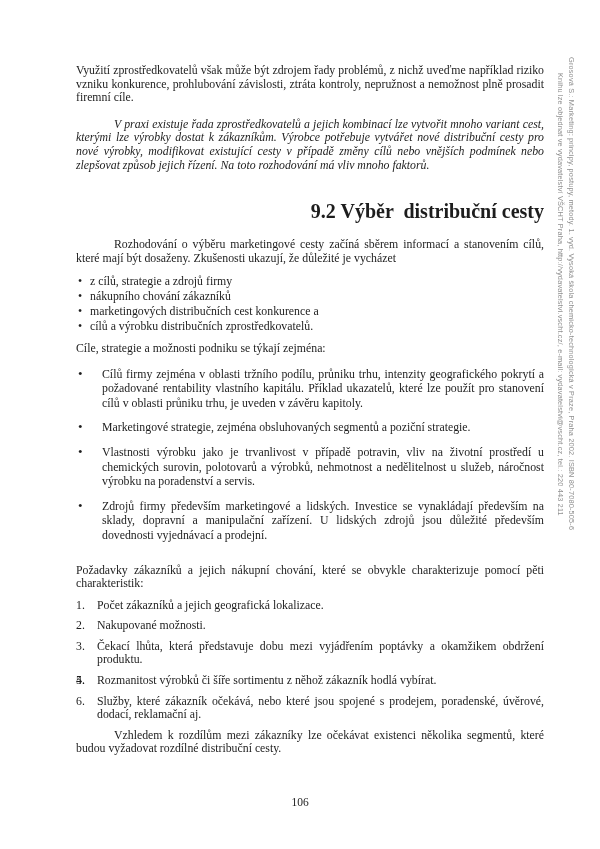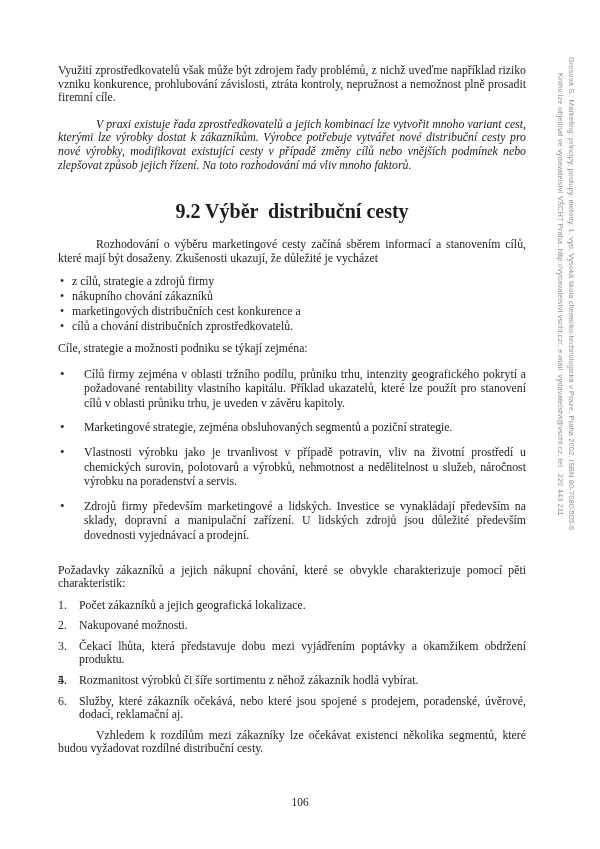--- a/index.html
+++ b/index.html
@@ -6,34 +6,34 @@
     margin: 0; padding: 0;
     width: 600px; height: 849px;
     background: #ffffff;
     overflow: hidden;
     position: relative;
     font-family: "Liberation Serif", serif;
     color: #1d1d1d;
   }
   .content {
     position: absolute;
-    left: 58px; top: 64px;
+    left: 76px; top: 64px;
     width: 468px;
     font-size: 11.8px;
     line-height: 13.6px;
   }
   p { margin: 0; text-align: justify; }
   .indent { text-indent: 38px; }
   .p2 { margin-top: 13px; font-style: italic; }
   .heading {
     font-size: 20px;
     line-height: 24px;
     font-weight: bold;
     margin: 27px 0 15px 0;
-    text-align: center;
+    text-align: right;
     white-space: pre-wrap;
   }
   .blist { margin: 0; padding: 0; }
   .ul1 { margin-top: 9px; }
   .ul1 .bitem {
     position: relative;
     padding-left: 14px;
     line-height: 14.9px;
     text-align: left;
   }
@@ -110,21 +110,21 @@
       <div class="bitem">
         <span class="marker">•</span>
         <span>nákupního chování zákazníků</span>
       </div>
       <div class="bitem">
         <span class="marker">•</span>
         <span>marketingových distribučních cest konkurence a</span>
       </div>
       <div class="bitem">
         <span class="marker">•</span>
-        <span>cílů a chování distribučních zprostředkovatelů.</span>
+        <span>cílů a výrobku distribučních zprostředkovatelů.</span>
       </div>
     </div>
 
     <p class="lead"><span class="bold">Cíle, strategie a možnosti podniku</span><span> se týkají zejména:</span></p>
 
     <div class="blist ul2">
       <div class="bitem">
         <span class="marker">•</span>
         <span>Cílů firmy zejména v oblasti tržního podílu, průniku trhu, intenzity geografického pokrytí a požadované rentability vlastního kapitálu. Příklad ukazatelů, které lze použít pro stanovení cílů v oblasti průniku trhu, je uveden v závěru kapitoly.</span>
       </div>

